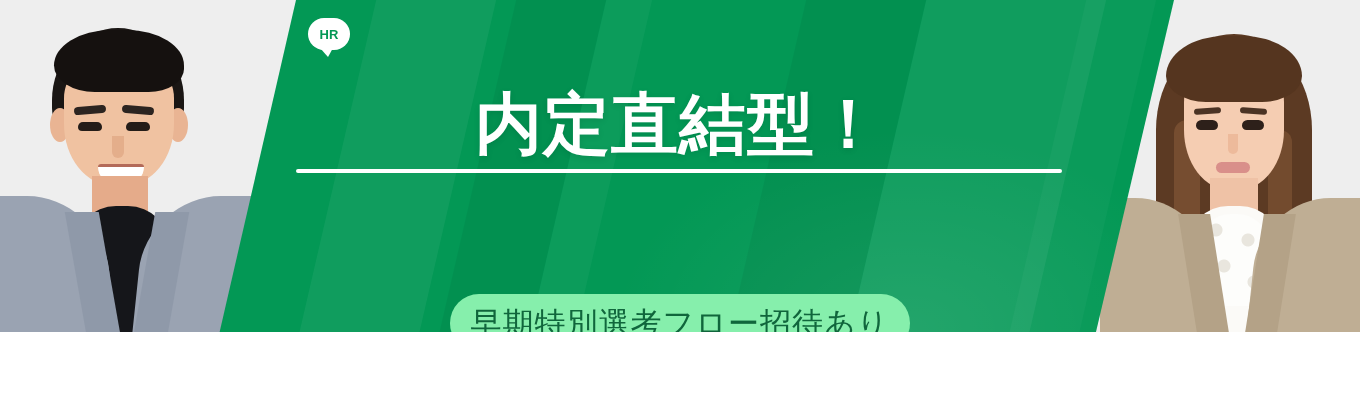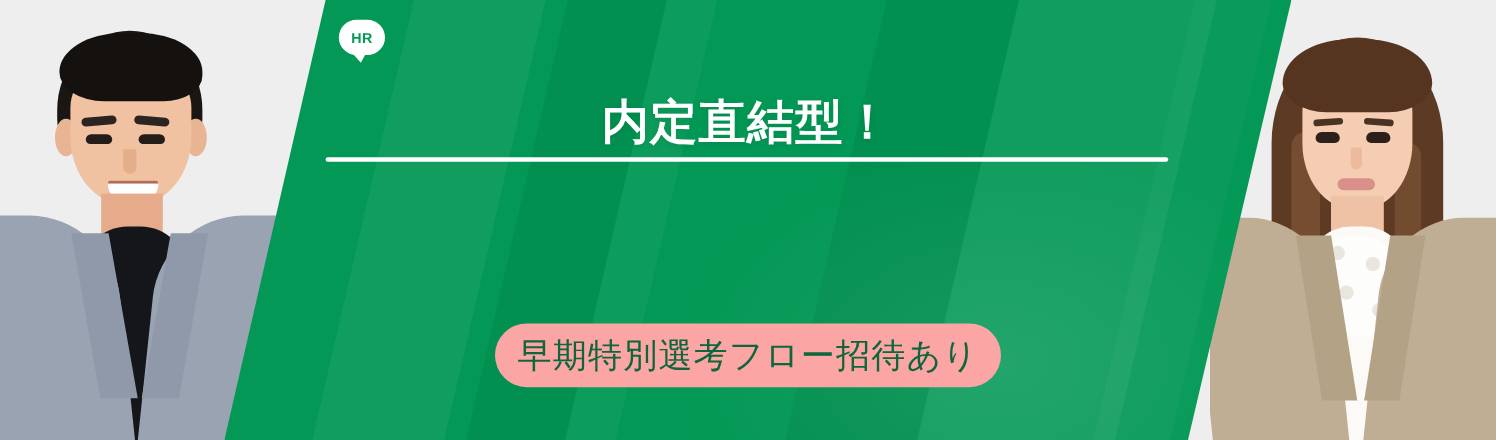--- a/index.html
+++ b/index.html
@@ -8,21 +8,21 @@
     padding: 0;
     background: #ffffff;
   }
   body {
     font-family: "Liberation Sans", "DejaVu Sans", sans-serif;
   }
 
   .banner {
     position: relative;
     width: 1360px;
-    height: 400px;
+    height: 332px;
     overflow: hidden;
     background: #eeeeee;
   }
 
   
   .photo {
     position: absolute;
     top: 0;
     height: 400px;
     overflow: hidden;
@@ -325,21 +325,21 @@
 
   
   .headline {
     position: absolute;
     left: 296px; top: 88px;
     width: 766px;
     text-align: center;
     color: #ffffff;
   }
   .headline-line1 {
-    font-size: 43px;
+    font-size: 67px;
     font-weight: bold;
     line-height: 1.08;
     letter-spacing: 1px;
     text-shadow: 0 2px 6px rgba(0,0,0,.10);
   }
   .headline-line2 {
     font-size: 67px;
     font-weight: bold;
     line-height: 1.12;
     letter-spacing: .5px;
@@ -352,21 +352,21 @@
     height: 4px;
     background: #ffffff;
     border-radius: 2px;
   }
 
   
   .badge {
     position: absolute;
     left: 450px; top: 294px;
     width: 460px; height: 58px;
-    background: #fca5a5;
+    background: #86efac;
     border-radius: 29px;
     display: flex;
     align-items: center;
     justify-content: center;
   }
   .badge-text {
     color: #10663c;
     font-size: 31px;
     font-weight: 500;
     letter-spacing: 1px;

